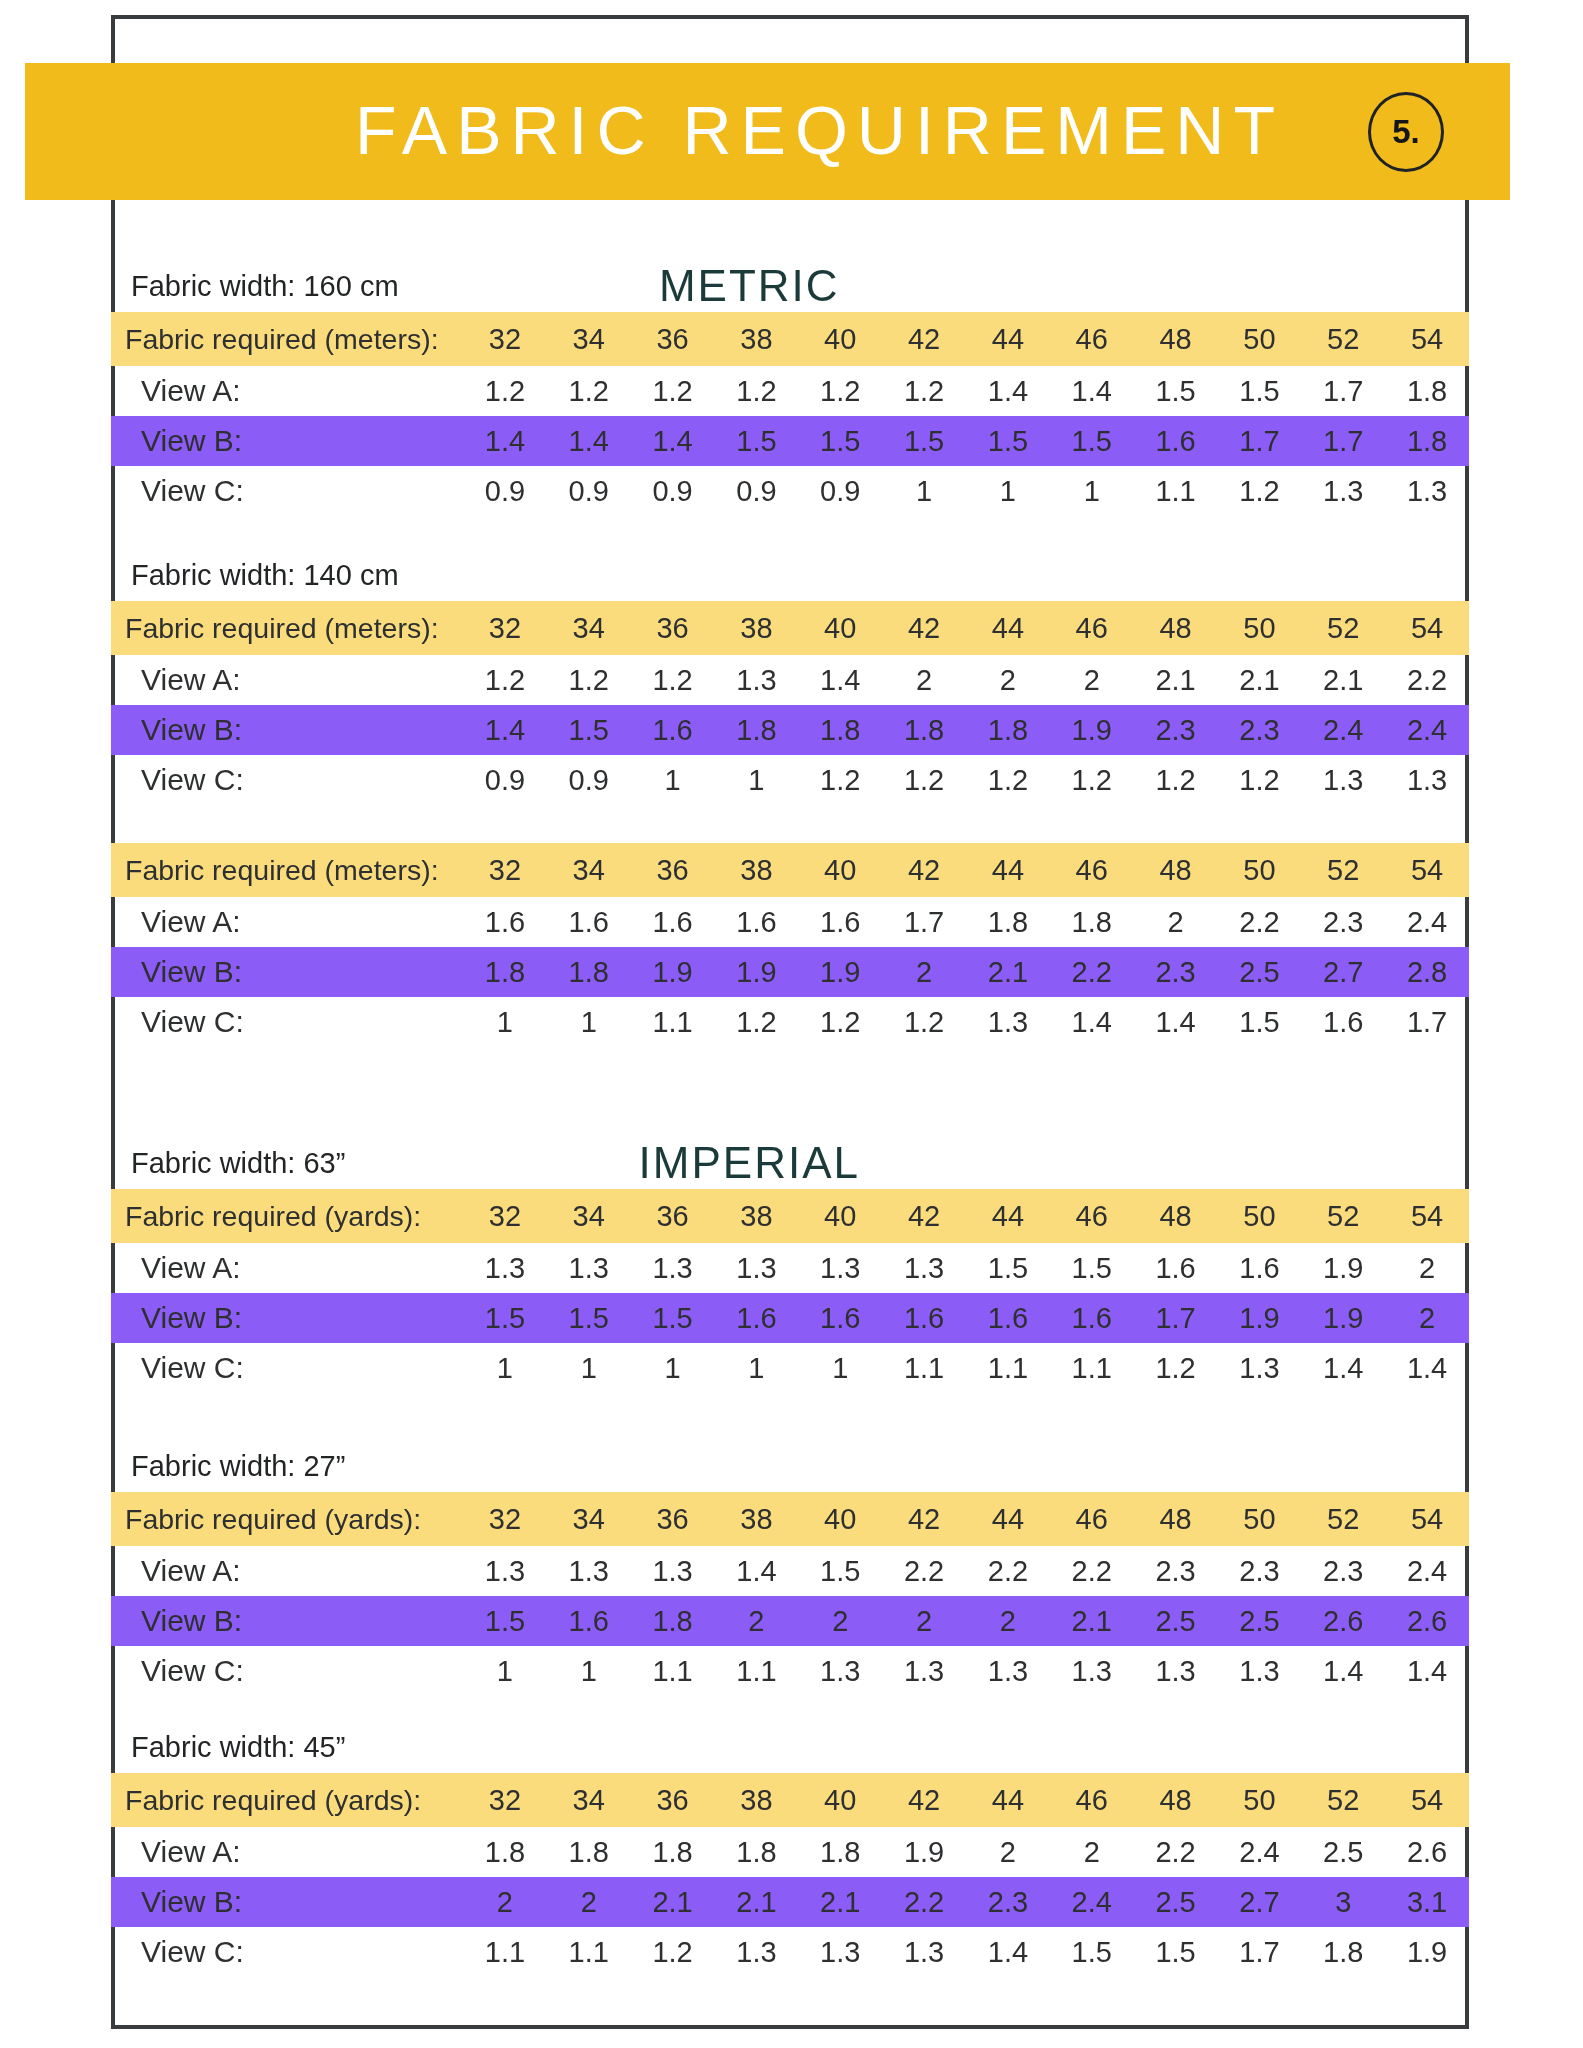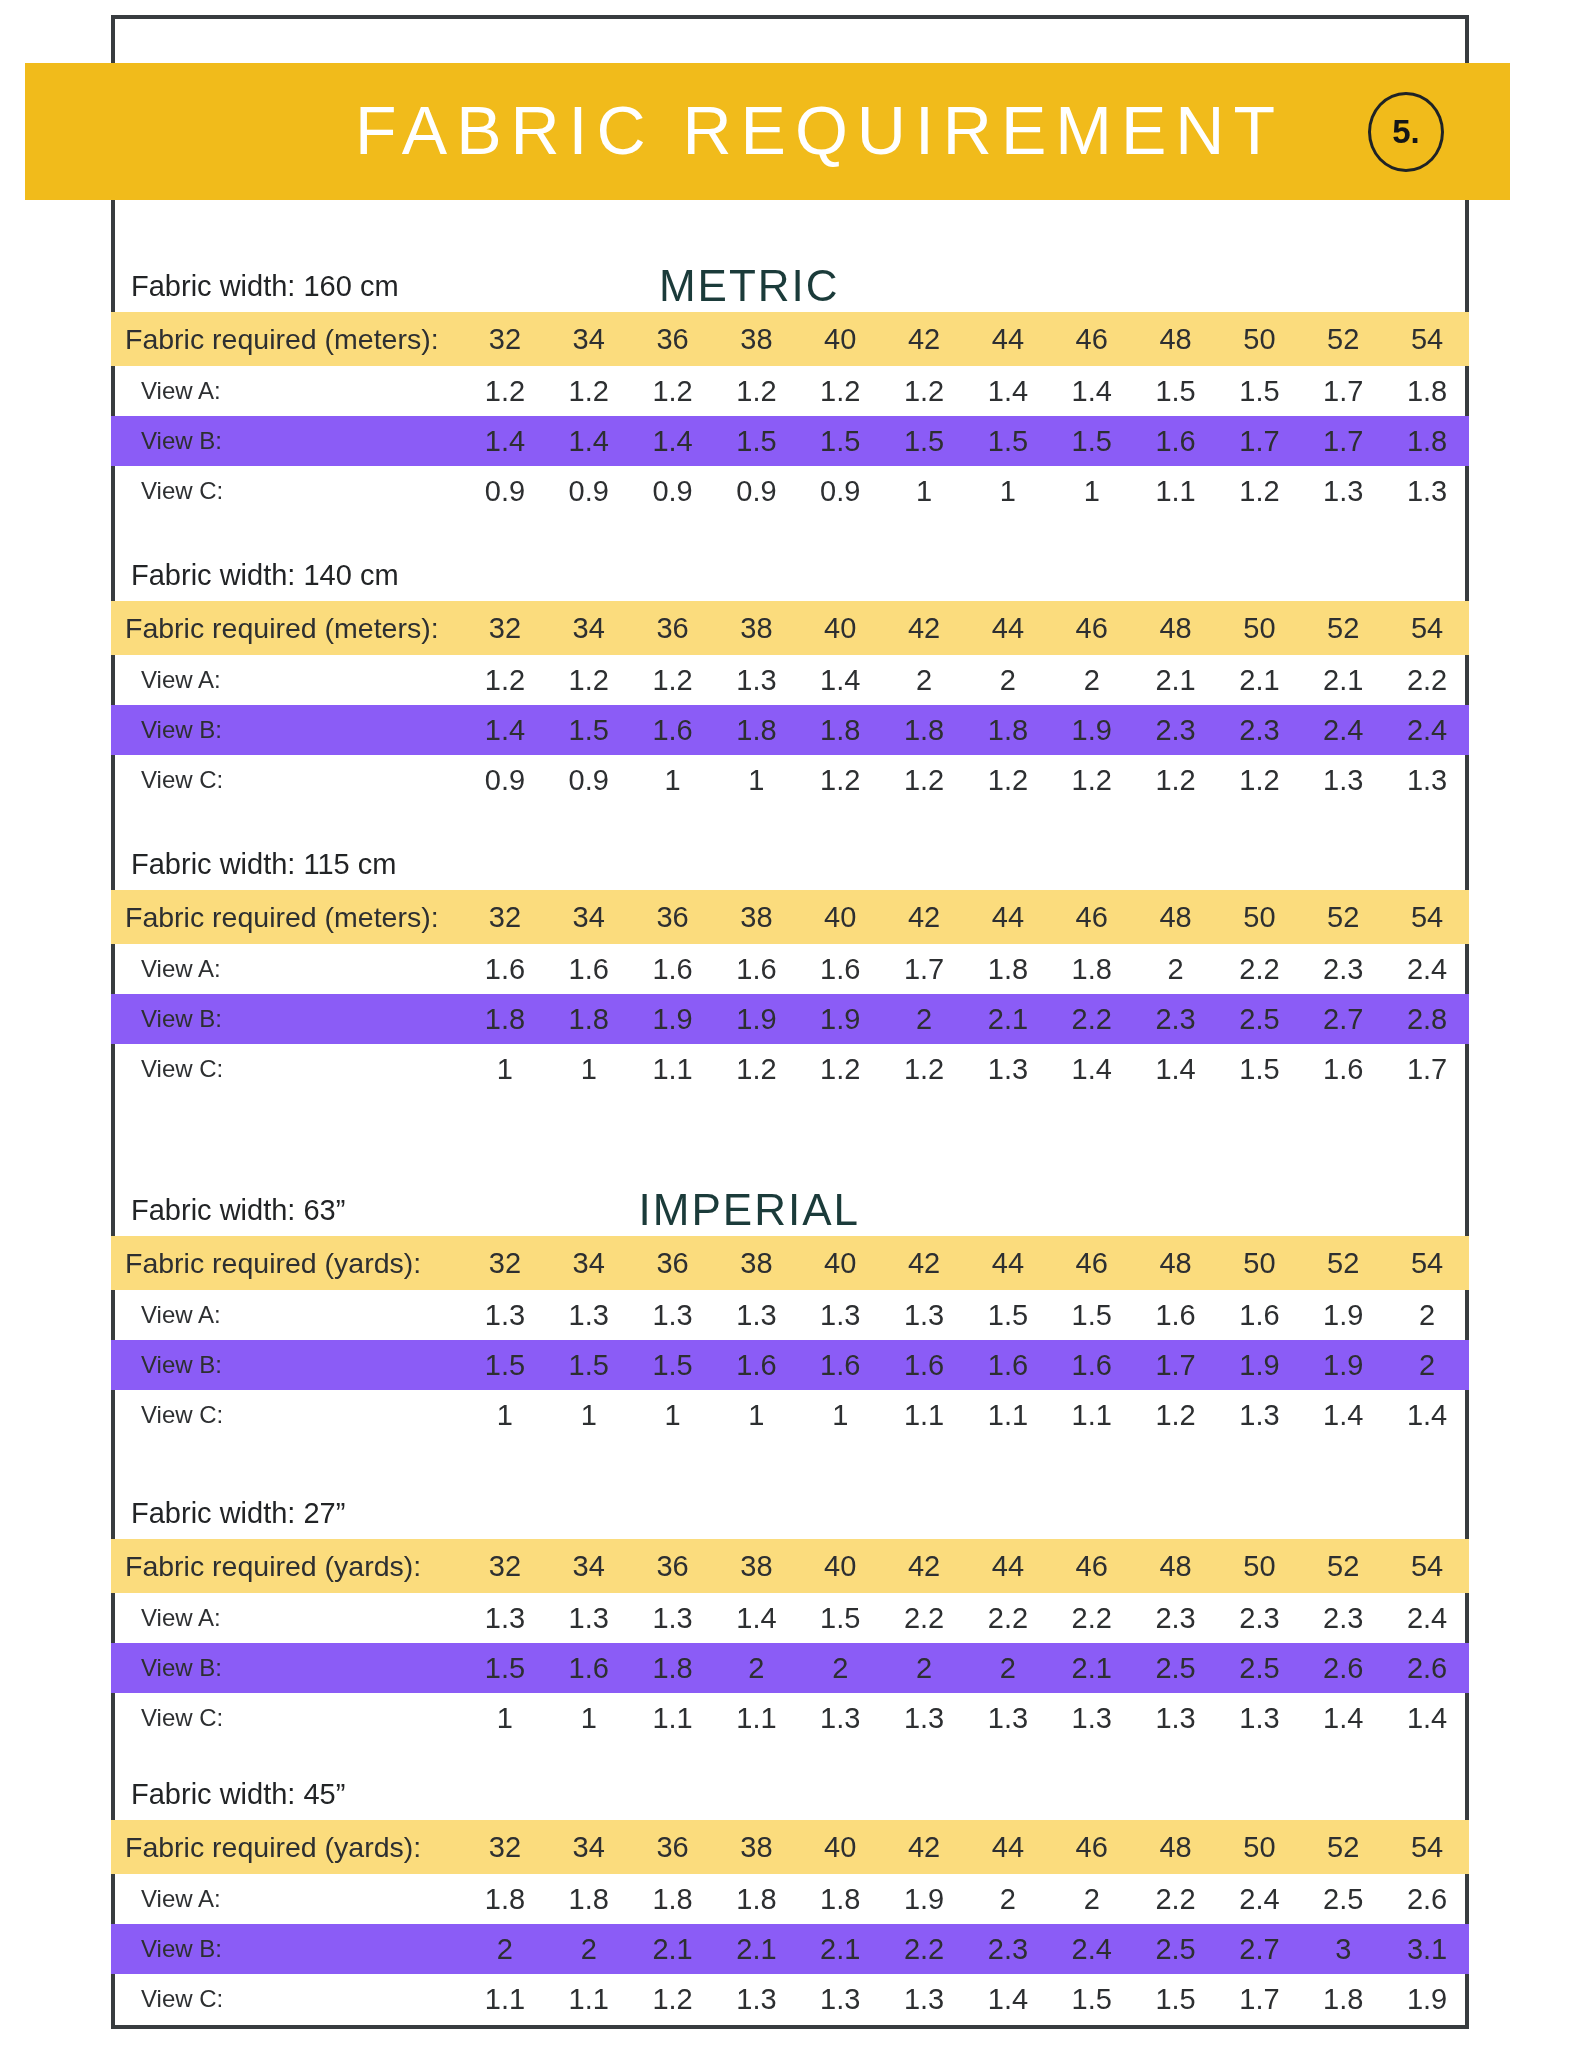--- a/index.html
+++ b/index.html
@@ -36,21 +36,21 @@
     position:absolute;left:47%;transform:translateX(-50%);
     color:#1b3b3a;font-size:44px;font-weight:400;letter-spacing:2px;
   }
   .grid-row{
     display:grid;grid-template-columns:352px repeat(12,1fr);
     align-items:center;height:50px;font-size:29px;
   }
   .grid-row.header-row{height:54px;background:#fbdc7d;margin-top:5px;}
   .grid-row.view-row-b{background:#8b5cf6;}
   .cell{text-align:center;white-space:nowrap;}
-  .row-label{text-align:left;padding-left:30px;font-size:24px;white-space:nowrap;}
+  .row-label{text-align:left;padding-left:30px;font-size:30px;white-space:nowrap;}
   .header-row .row-label{padding-left:14px;font-size:28.5px;}
 </style>
 </head>
 <body>
 
 <div class="page-border"></div>
 
 <div class="banner">
   <div class="banner-title">FABRIC REQUIREMENT</div>
   <div class="page-number-circle">
@@ -184,23 +184,20 @@
         <div class="cell">1.2</div>
         <div class="cell">1.2</div>
         <div class="cell">1.2</div>
         <div class="cell">1.2</div>
         <div class="cell">1.2</div>
         <div class="cell">1.3</div>
         <div class="cell">1.3</div>
       </div>
     </div>
     <div class="table-block" style="margin-top: 38px;">
-      <div class="width-line">
-        <div class="width-label">Fabric width: 115 cm</div>
-      </div>
       <div class="grid-row header-row">
         <div class="row-label">Fabric required (meters):</div>
         <div class="cell">32</div>
         <div class="cell">34</div>
         <div class="cell">36</div>
         <div class="cell">38</div>
         <div class="cell">40</div>
         <div class="cell">42</div>
         <div class="cell">44</div>
         <div class="cell">46</div>

